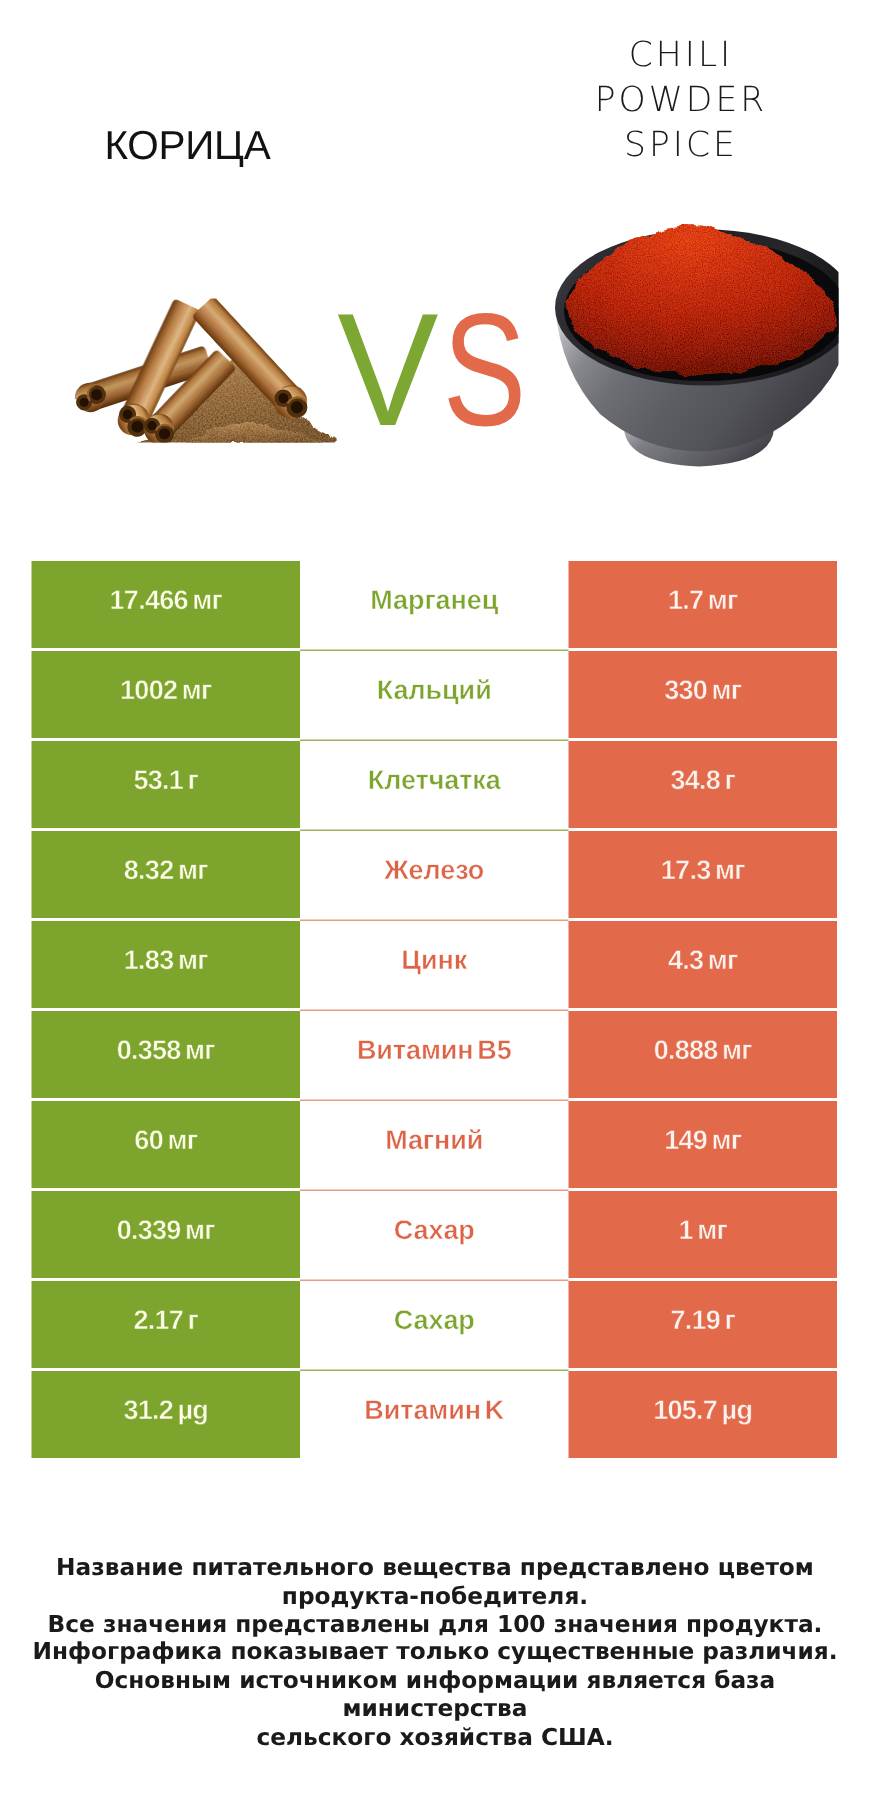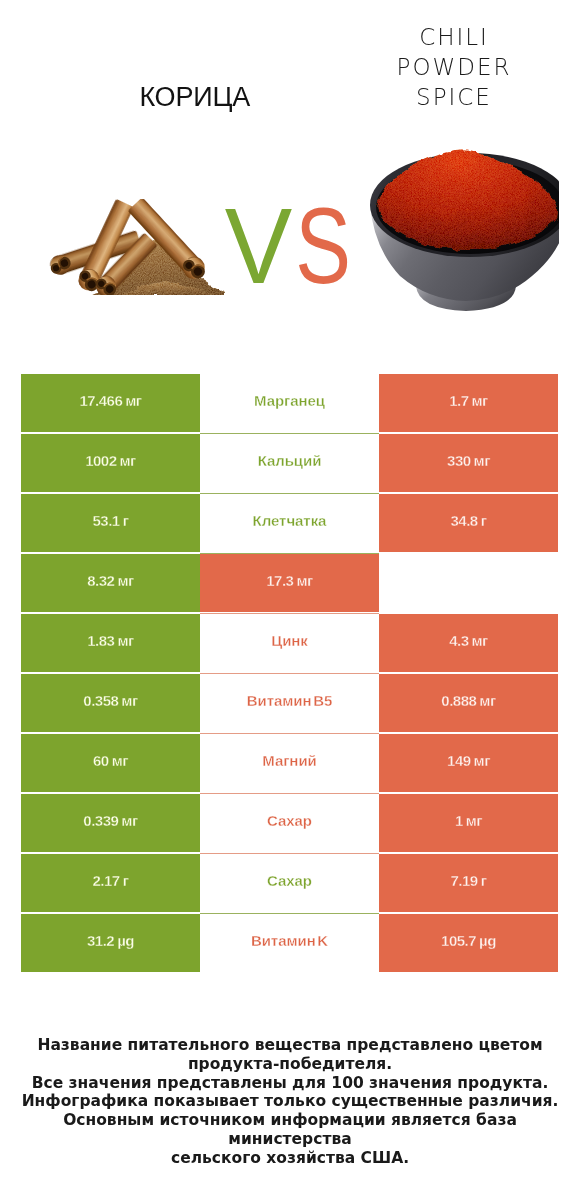--- a/index.html
+++ b/index.html
@@ -7,21 +7,21 @@
   body{
     width:580px;height:1204px;background:#ffffff;
     font-family:"Liberation Sans",sans-serif;
     -webkit-font-smoothing:antialiased;
     overflow:hidden;position:relative;
   }
   .page{position:absolute;inset:0;}
 
   
   .title-left{
-    position:absolute;left:0;top:88px;width:250px;text-align:right;
+    position:absolute;left:0;top:88px;width:250px;text-align:center;
     font-family:"Liberation Sans",sans-serif;
     font-size:27px;letter-spacing:-0.2px;color:#121212;line-height:19px;
   }
   .title-right{
     position:absolute;left:329px;top:22px;width:250px;text-align:center;
     font-family:"DejaVu Sans",sans-serif;font-weight:200;
     font-size:23px;letter-spacing:2px;color:#1b1b1b;line-height:30px;
   }
   .title-right div{white-space:nowrap;}
 
@@ -35,21 +35,21 @@
 
   .hero-left{position:absolute;left:47px;top:199px;width:178px;height:96px;}
   .hero-right{position:absolute;left:370px;top:148px;width:200px;height:166px;}
 
   
   .table{position:absolute;left:21px;top:374px;width:537px;}
   .row{display:flex;height:58px;margin-bottom:2px;position:relative;}
   .row:last-child{margin-bottom:0;}
   .cell{width:179px;height:58px;display:flex;align-items:center;justify-content:center;
         font-family:"Liberation Sans",sans-serif;
-        font-size:15px;font-weight:700;box-sizing:border-box;line-height:1;padding-bottom:6px;}
+        font-size:18px;font-weight:700;box-sizing:border-box;line-height:1;padding-bottom:6px;}
   .cell.left{background:#7da42d;color:#fbfde8;-webkit-text-stroke:0.35px #7da42d;letter-spacing:-0.5px;}
   .cell.right{background:#e2694a;color:#fdf2ee;-webkit-text-stroke:0.35px #e2694a;letter-spacing:-0.5px;}
   .cell.mid{background:#ffffff;word-spacing:-2.5px;letter-spacing:-0.05px;}
   .cell.mid.g{color:#7da42d;-webkit-text-stroke:0.35px #ffffff;}
   .cell.mid.r{color:#dd6446;-webkit-text-stroke:0.35px #ffffff;}
   .u{margin-left:3px;}
   .sep{position:absolute;left:179px;right:179px;bottom:-1.5px;height:1px;background:#9bb25e;}
   .row.rr .sep{background:#e59c86;}
 
   
@@ -295,20 +295,21 @@
           <span>34.8</span>
           <span class="u">г</span>
         </div>
         <div class="sep"></div>
       </div>
       <div class="row rr">
         <div class="cell left">
           <span>8.32</span>
           <span class="u">мг</span>
         </div>
+        <div class="cell mid r">Железо</div>
         <div class="cell right">
           <span>17.3</span>
           <span class="u">мг</span>
         </div>
         <div class="sep"></div>
       </div>
       <div class="row rr">
         <div class="cell left">
           <span>1.83</span>
           <span class="u">мг</span>

